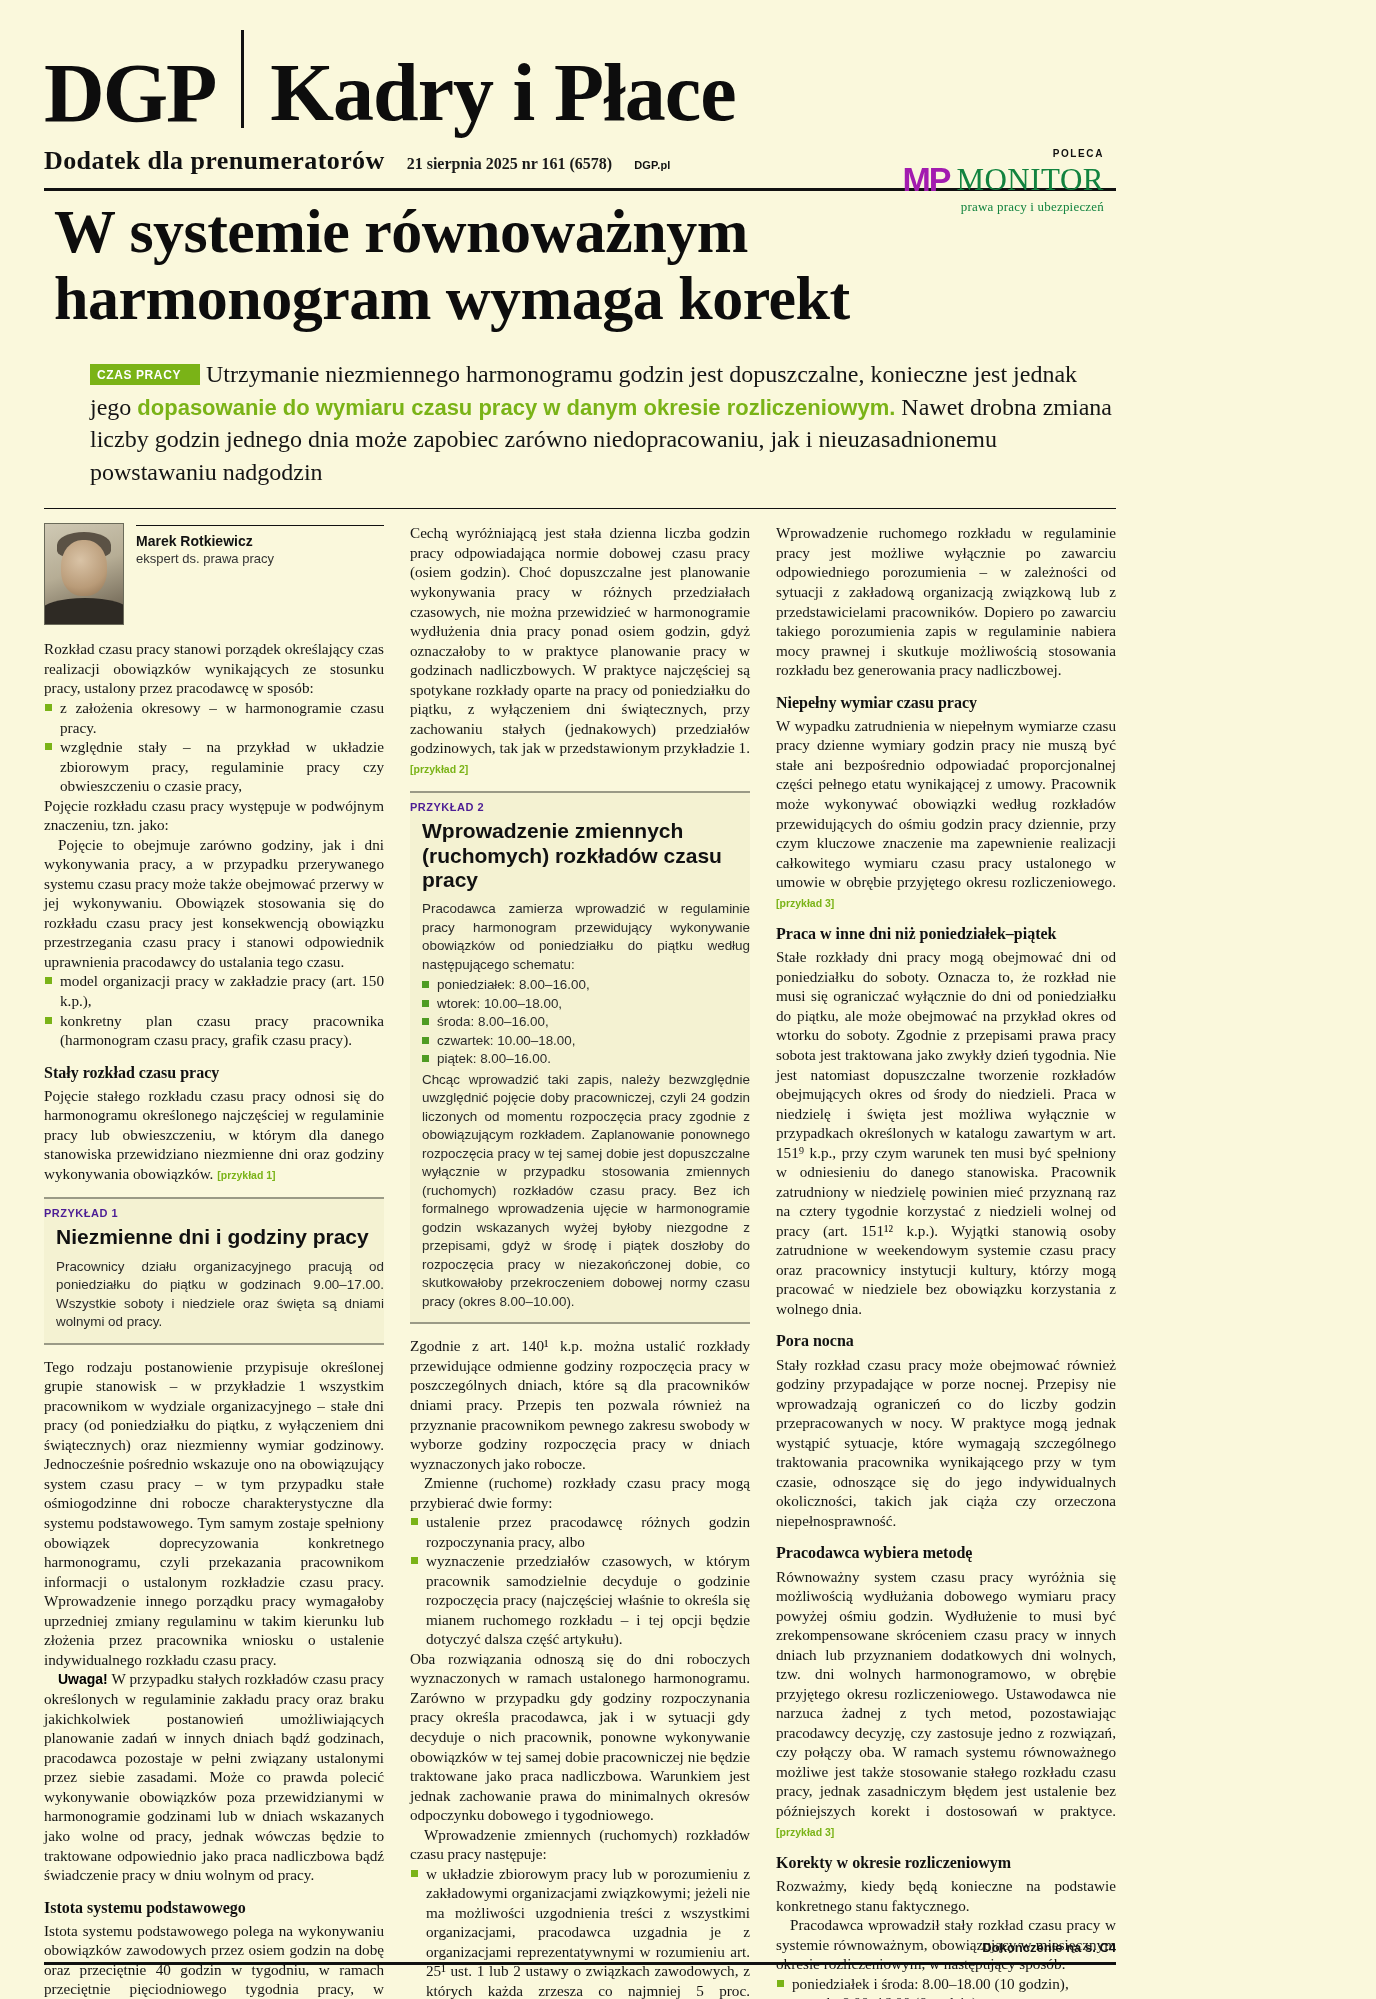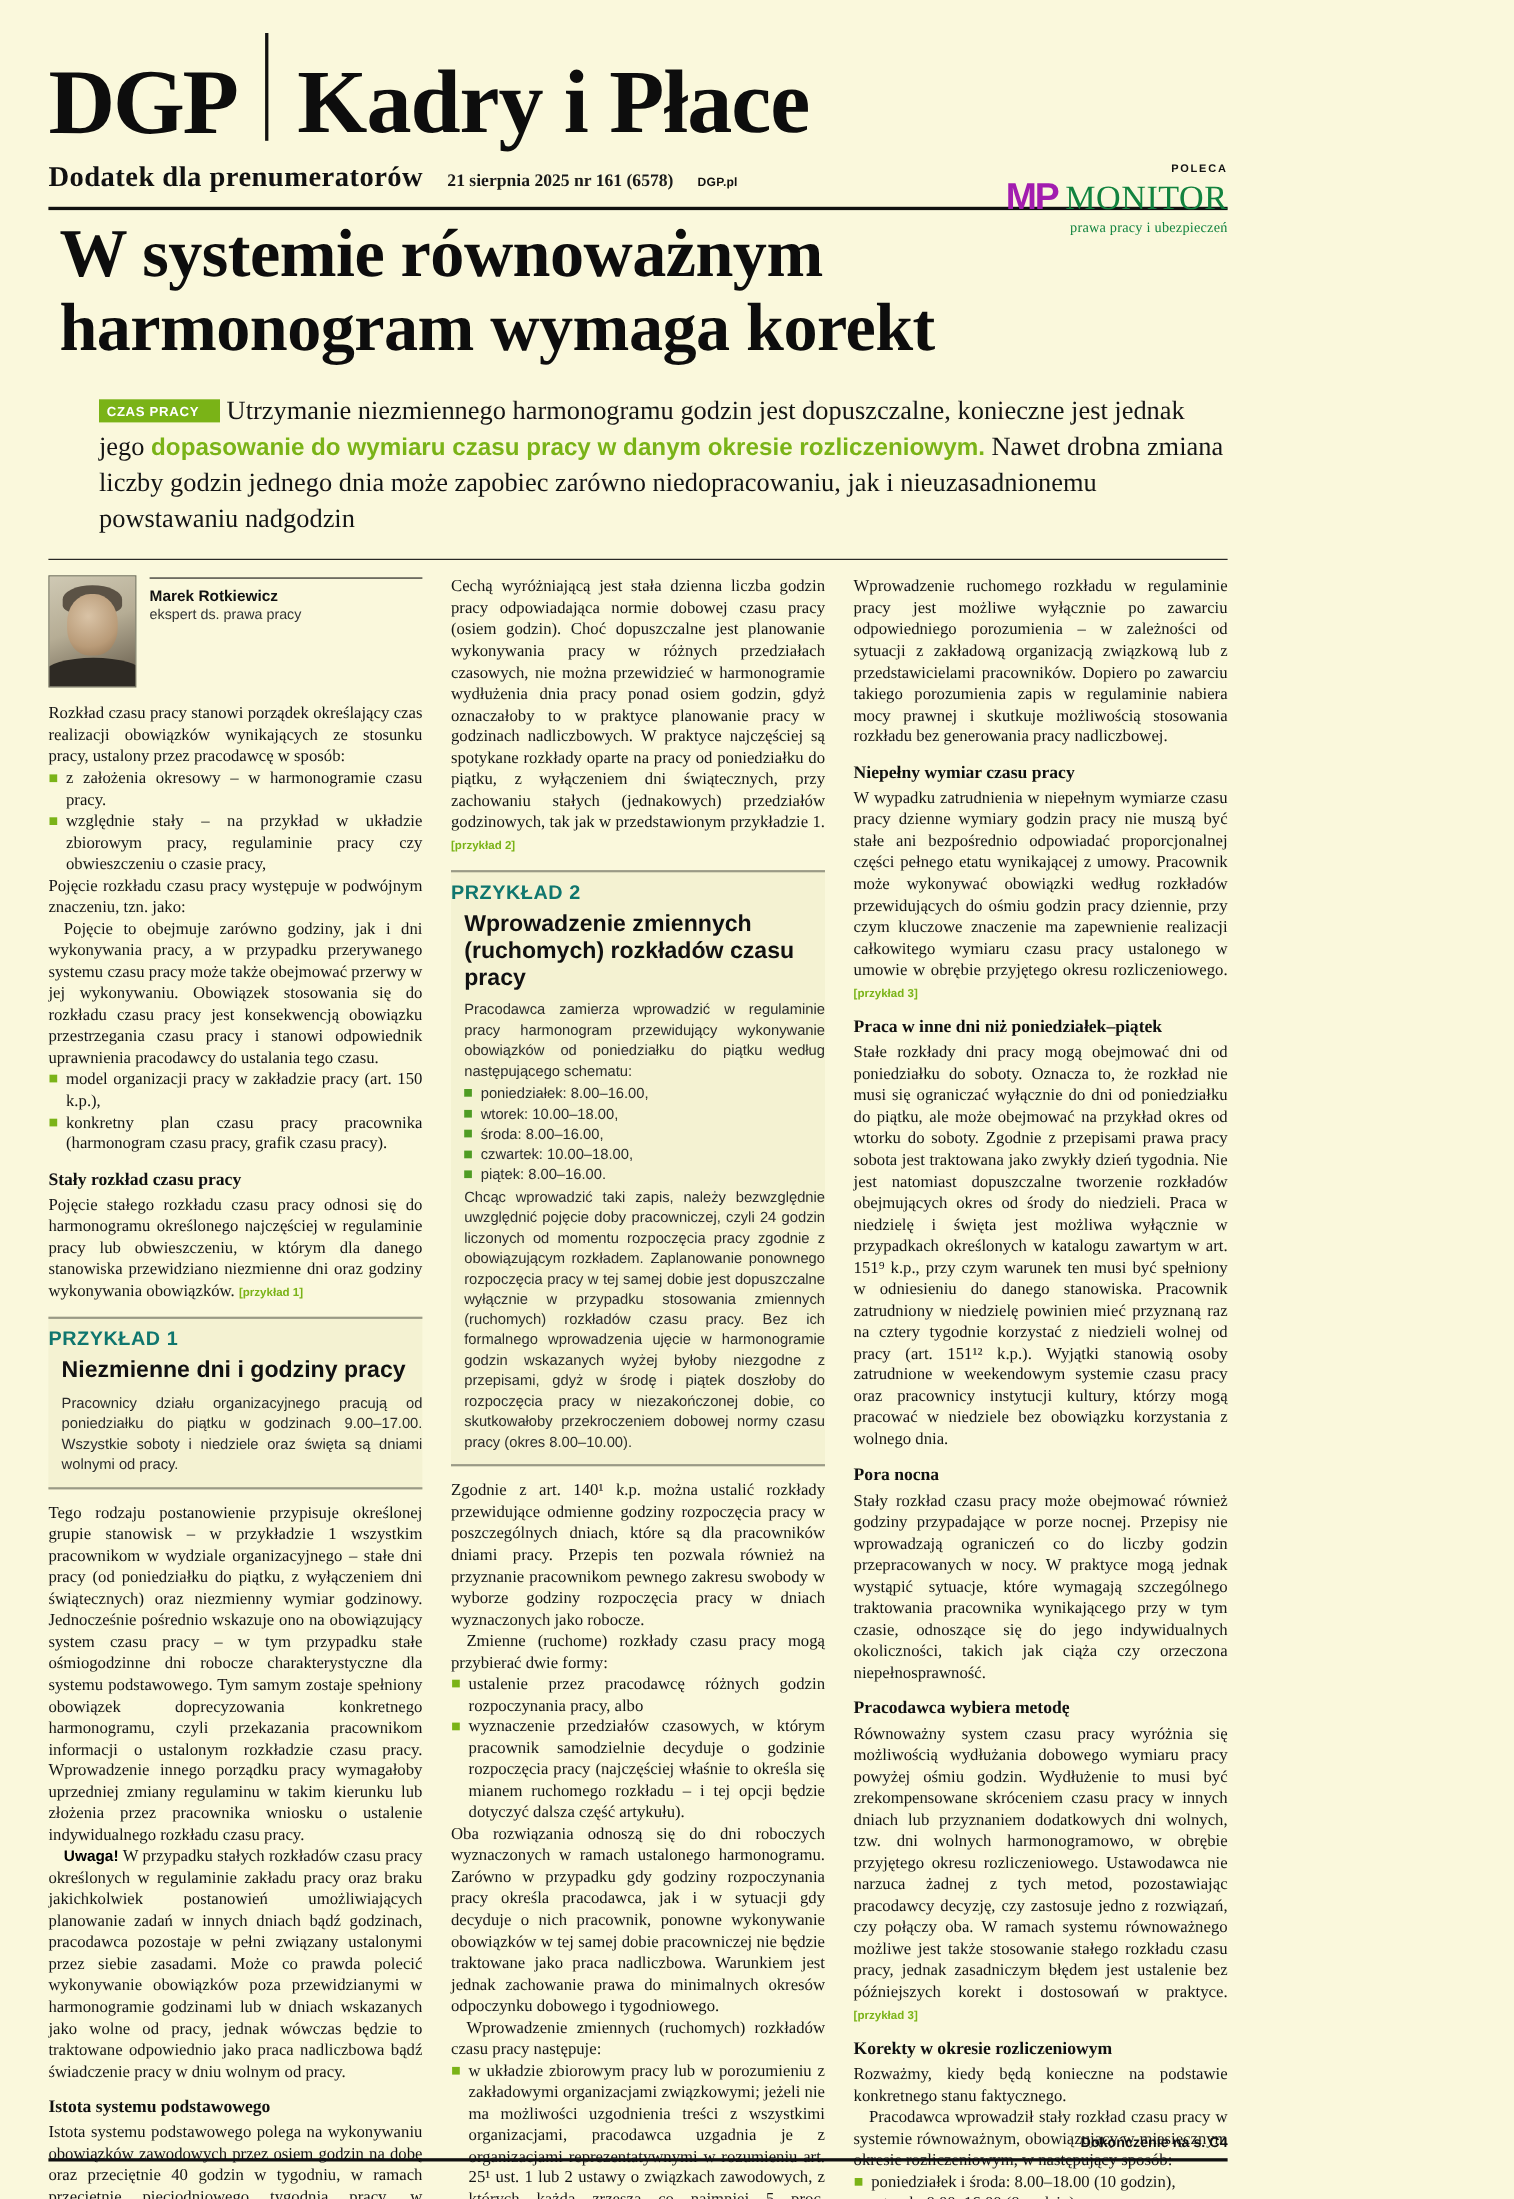--- a/index.html
+++ b/index.html
@@ -54,21 +54,21 @@
   .sub-date{
     font-family:"Liberation Serif",serif;
     font-weight:bold;font-size:16px;margin-left:22px;color:#1a1a1a;
   }
   .sub-site{
     font-family:"Liberation Sans",sans-serif;
     font-weight:bold;font-size:11px;margin-left:22px;color:#111;letter-spacing:.2px;
   }
 
   .monitor-block{
-    position:absolute;right:0;top:2px;text-align:right;
+    position:absolute;right:12px;top:2px;text-align:right;
   }
   .poleca{
     font-family:"Liberation Sans",sans-serif;
     font-size:10px;font-weight:bold;letter-spacing:1.6px;color:#111;
     margin-bottom:3px;
   }
   .mp-row{display:flex;align-items:center;justify-content:flex-end;gap:7px;}
   .mp-mark{
     font-family:"Liberation Sans",sans-serif;
     font-weight:bold;font-size:34px;line-height:1;color:#a21caf;letter-spacing:-2px;
@@ -193,22 +193,22 @@
   
   .example{
     margin:14px 0 12px 0;
     border-top:2px solid #9a9a86;
     border-bottom:2px solid #9a9a86;
     padding:8px 0 11px 0;
     background:#f4f2d2;
   }
   .ex-kicker{
     font-family:"Liberation Sans",sans-serif;
-    font-weight:bold;font-size:18px;letter-spacing:.5px;
-    color:#0f766e;margin-bottom:6px;
+    font-weight:bold;font-size:11px;letter-spacing:.5px;
+    color:#4c1d95;margin-bottom:6px;
   }
   .ex-title{
     font-family:Liberation Sans, sans-serif;
     font-weight:bold;font-size:21px;line-height:1.16;
     color:#111;margin:0 0 8px 12px;
   }
   .ex-body{
     font-family:"Liberation Sans",sans-serif;
     font-size:13.4px;line-height:1.38;color:#2b2b2b;
     text-align:justify;margin:0 0 0 12px;

